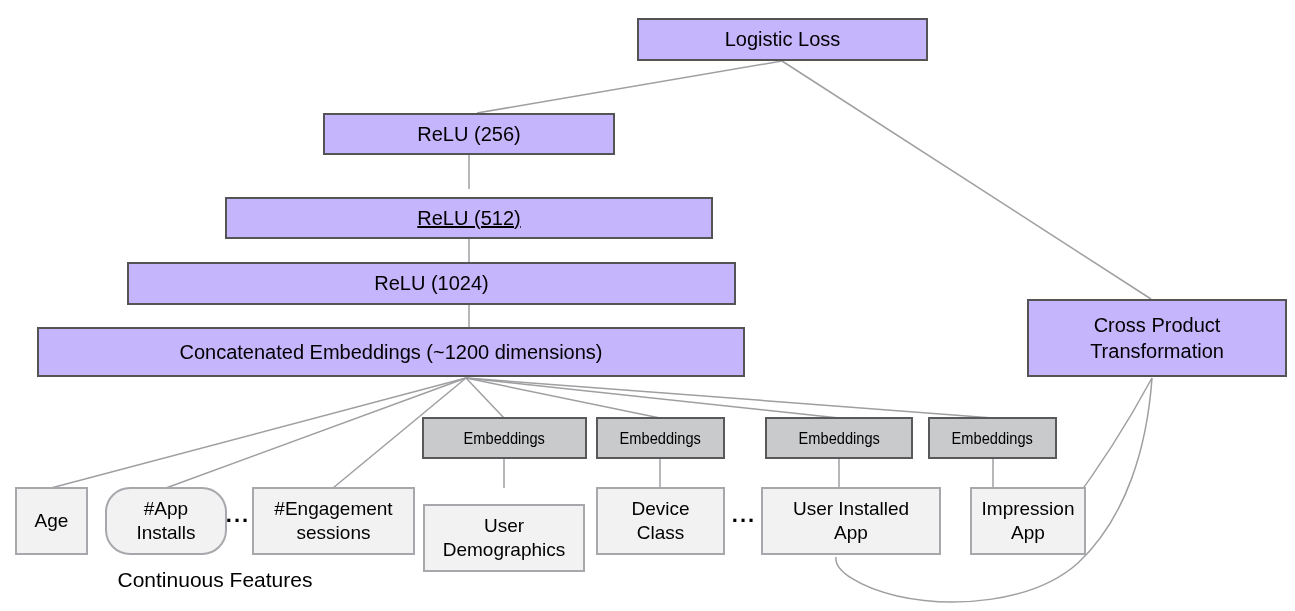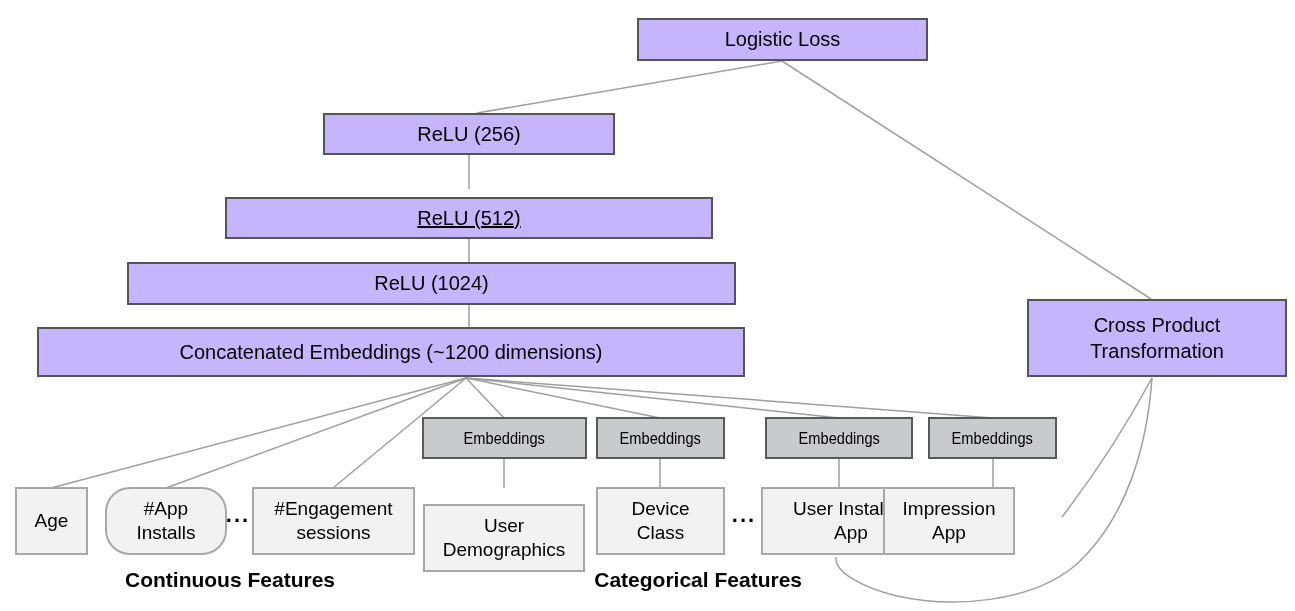--- a/index.html
+++ b/index.html
@@ -26,41 +26,41 @@
   .emb-label{
     display:inline-block;font-size:17px;
     transform:scaleX(0.86);transform-origin:center;
     letter-spacing:0px;
   }
   .dots{
     position:absolute;z-index:2;font-size:22px;font-weight:bold;
     letter-spacing:2px;text-align:center;
   }
   .group-label{
-    position:absolute;z-index:2;font-size:21px;font-weight:bold;
-    text-align:right;
+    position:absolute;z-index:2;font-size:21px;font-weight:normal;
+    text-align:center;
   }
   
   #logistic-loss{left:637px;top:18px;width:291px;height:43px;}
   #relu-256{left:323px;top:113px;width:292px;height:42px;}
   #relu-512{left:225px;top:197px;width:488px;height:42px;text-decoration:underline;}
   #relu-1024{left:127px;top:262px;width:609px;height:43px;}
   #concat{left:37px;top:327px;width:708px;height:50px;}
   #cross-product{left:1027px;top:299px;width:260px;height:78px;line-height:26px;}
   #emb-1{left:422px;top:417px;width:165px;height:42px;}
   #emb-2{left:596px;top:417px;width:129px;height:42px;}
   #emb-3{left:765px;top:417px;width:148px;height:42px;}
   #emb-4{left:928px;top:417px;width:129px;height:42px;}
   #age{left:15px;top:487px;width:73px;height:68px;}
   #app-installs{left:105px;top:487px;width:122px;height:68px;border-radius:25px;}
   #engagement{left:252px;top:487px;width:163px;height:68px;}
   #user-demographics{left:423px;top:504px;width:162px;height:68px;}
   #device-class{left:596px;top:487px;width:129px;height:68px;}
   #user-installed-app{left:761px;top:487px;width:180px;height:68px;}
-  #impression-app{left:883px;top:487px;width:132px;height:68px;}
+  #impression-app{left:970px;top:487px;width:116px;height:68px;}
   #dots-1{left:215px;top:502px;width:46px;}
   #dots-2{left:721px;top:502px;width:46px;}
   #label-continuous{left:95px;top:568px;width:240px;}
   #label-categorical{left:562px;top:568px;width:240px;}
 </style>
 </head>
 <body>
 
 <div id="canvas">
 
@@ -117,15 +117,14 @@
 Class</div>
   <div class="node feature" id="user-installed-app">User Installed
 App</div>
   <div class="node feature" id="impression-app">Impression
 App</div>
 
   <div class="dots" id="dots-1">...</div>
   <div class="dots" id="dots-2">...</div>
 
   <div class="group-label" id="label-continuous">Continuous Features</div>
-  <div class="group-label" id="label-categorical">Categorical Features</div>
 
 </div>
 
 </body></html>

